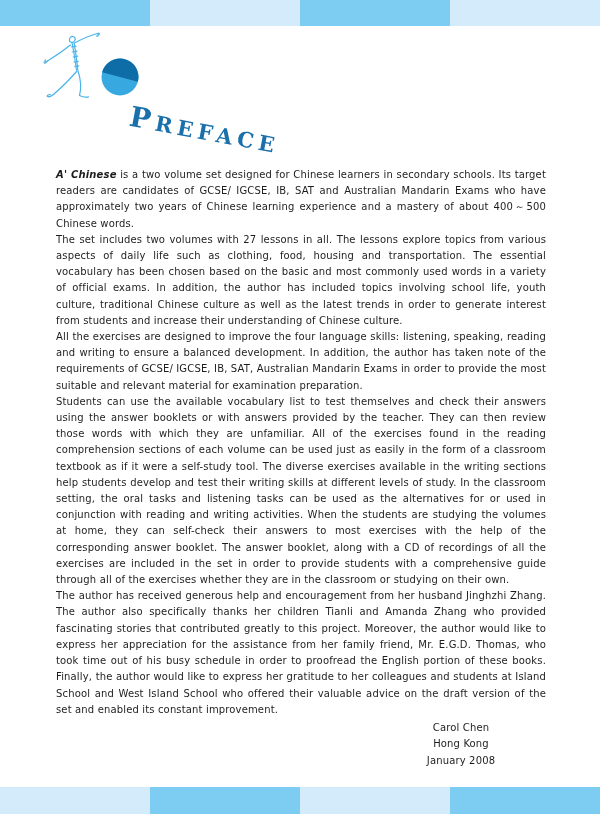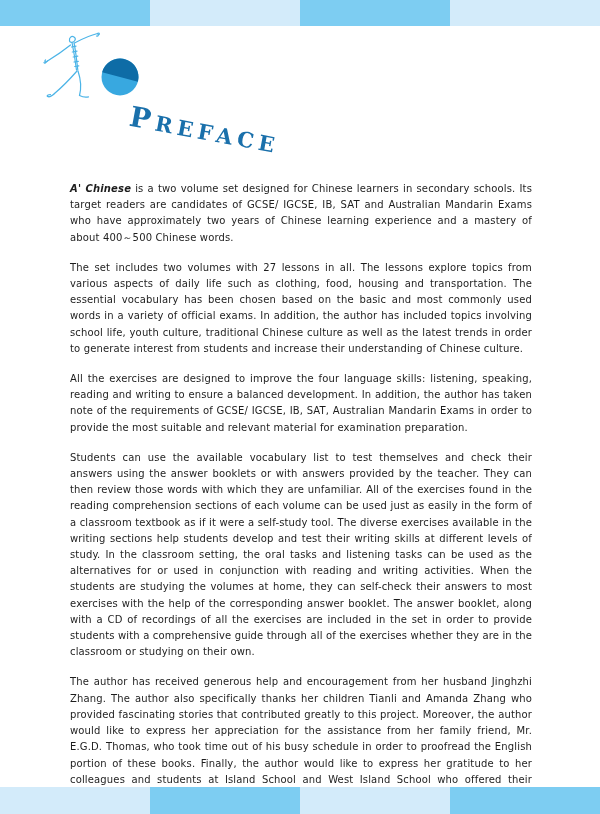--- a/index.html
+++ b/index.html
@@ -25,21 +25,21 @@
     font-weight:bold;color:#1a70ab;white-space:nowrap;
   }
   .t-initial{font-size:28px;letter-spacing:5px;}
   .t-rest{font-size:21px;letter-spacing:5px;}
   
   .content{
     position:absolute;left:56px;top:167px;width:490px;
     font-size:10px;line-height:16.2px;color:#1d1d1d;
     text-align:justify;letter-spacing:0.15px;
   }
-  .content p{margin:14px;}
+  .content p{margin:0;}
   .lead{font-weight:bold;font-style:italic;}
   
   .signature{
     margin:2px 30px 0 auto;width:110px;text-align:center;
     line-height:16.5px;
   }
 </style>
 </head>
 <body>
 
@@ -86,20 +86,25 @@
     <span class="t-initial">P</span><span class="t-rest">REFACE</span>
   </div>
 
   <div class="content">
     <p><span class="lead">A' Chinese</span><span> is a two volume set designed for Chinese learners in secondary schools. Its target readers are candidates of GCSE/ IGCSE, IB, SAT and Australian Mandarin Exams who have approximately two years of Chinese learning experience and a mastery of about 400～500 Chinese words.</span></p>
     <p>The set includes two volumes with 27 lessons in all. The lessons explore topics from various aspects of daily life such as clothing, food, housing and transportation. The essential vocabulary has been chosen based on the basic and most commonly used words in a variety of official exams. In addition, the author has included topics involving school life, youth culture, traditional Chinese culture as well as the latest trends in order to generate interest from students and increase their understanding of Chinese culture.</p>
     <p>All the exercises are designed to improve the four language skills: listening, speaking, reading and writing to ensure a balanced development. In addition, the author has taken note of the requirements of GCSE/ IGCSE, IB, SAT, Australian Mandarin Exams in order to provide the most suitable and relevant material for examination preparation.</p>
     <p>Students can use the available vocabulary list to test themselves and check their answers using the answer booklets or with answers provided by the teacher. They can then review those words with which they are unfamiliar. All of the exercises found in the reading comprehension sections of each volume can be used just as easily in the form of a classroom textbook as if it were a self-study tool. The diverse exercises available in the writing sections help students develop and test their writing skills at different levels of study. In the classroom setting, the oral tasks and listening tasks can be used as the alternatives for or used in conjunction with reading and writing activities. When the students are studying the volumes at home, they can self-check their answers to most exercises with the help of the corresponding answer booklet. The answer booklet, along with a CD of recordings of all the exercises are included in the set in order to provide students with a comprehensive guide through all of the exercises whether they are in the classroom or studying on their own.</p>
     <p>The author has received generous help and encouragement from her husband Jinghzhi Zhang. The author also specifically thanks her children Tianli and Amanda Zhang who provided fascinating stories that contributed greatly to this project. Moreover, the author would like to express her appreciation for the assistance from her family friend, Mr. E.G.D. Thomas, who took time out of his busy schedule in order to proofread the English portion of these books. Finally, the author would like to express her gratitude to her colleagues and students at Island School and West Island School who offered their valuable advice on the draft version of the set and enabled its constant improvement.</p>
 
+    <div class="signature">
+      <div>Carol Chen</div>
+      <div>Hong Kong</div>
+      <div>January 2008</div>
+    </div>
   </div>
 
   <div class="strip strip-bottom">
     <div class="blk light"></div>
     <div class="blk med"></div>
     <div class="blk light"></div>
     <div class="blk med"></div>
   </div>
 
 </div>

